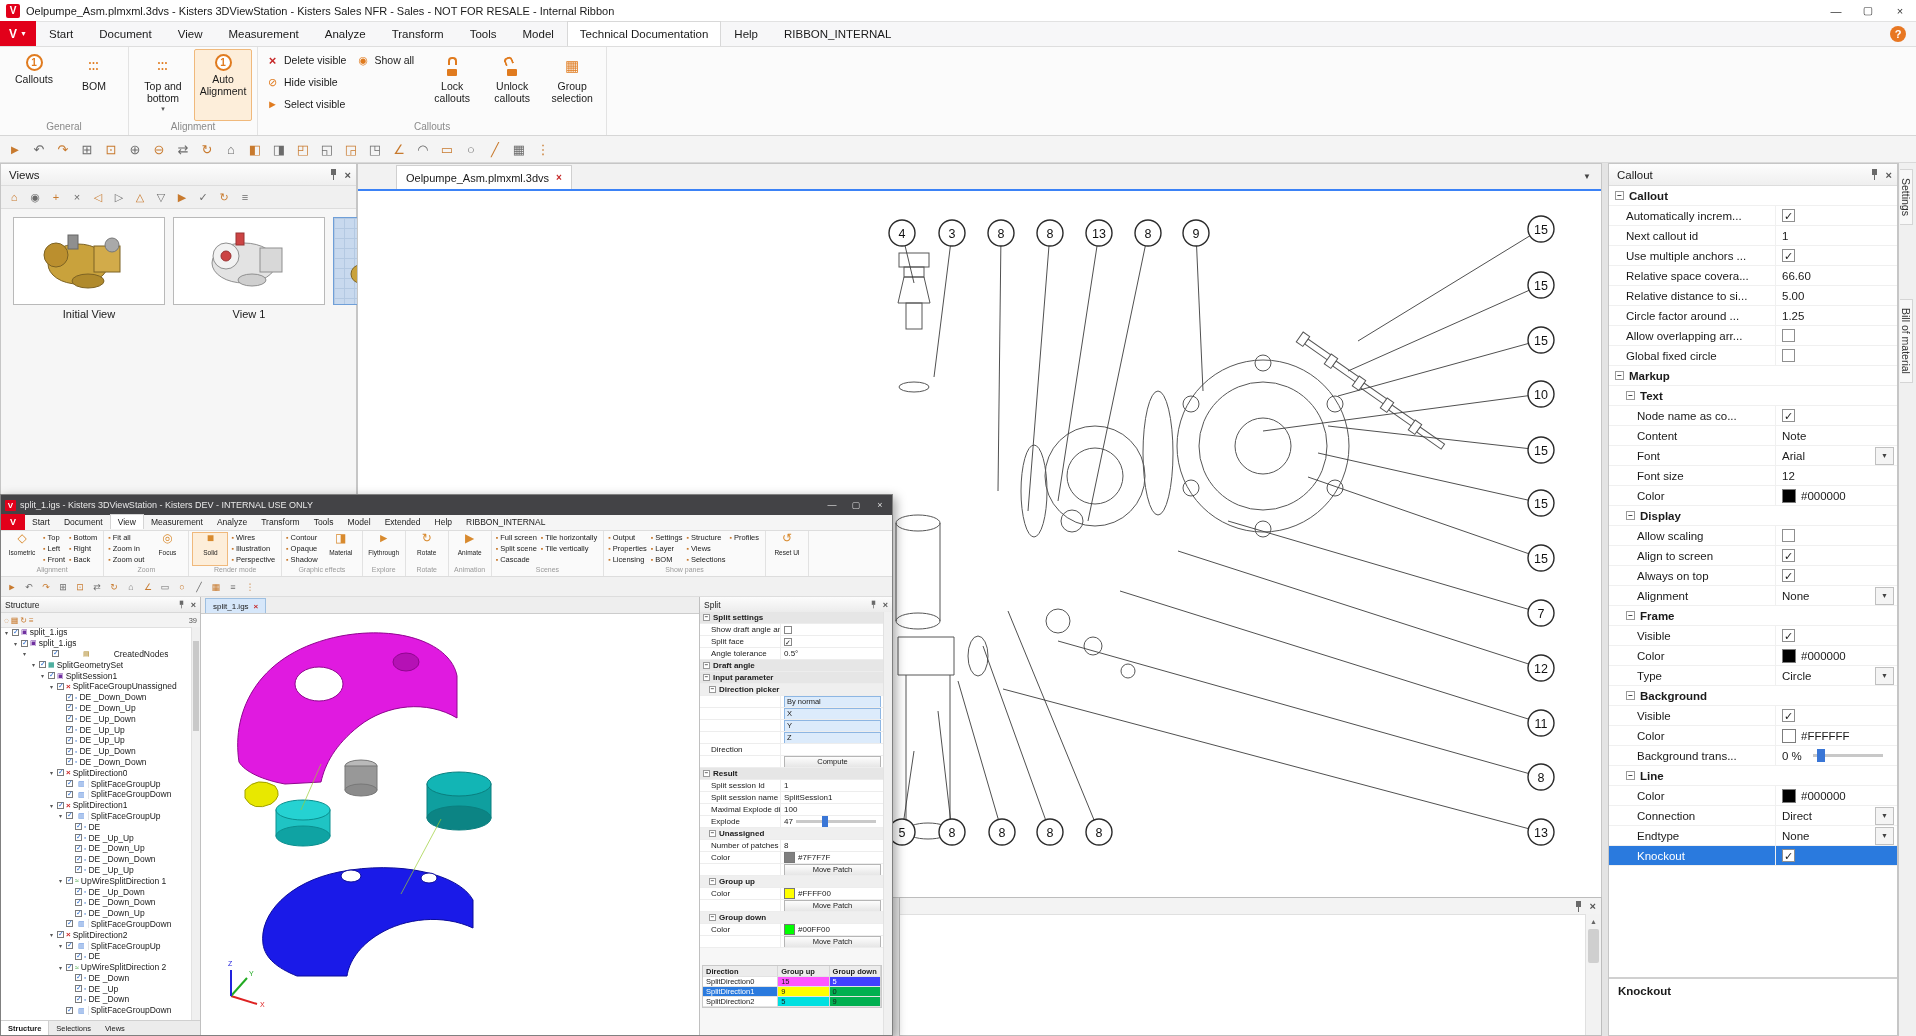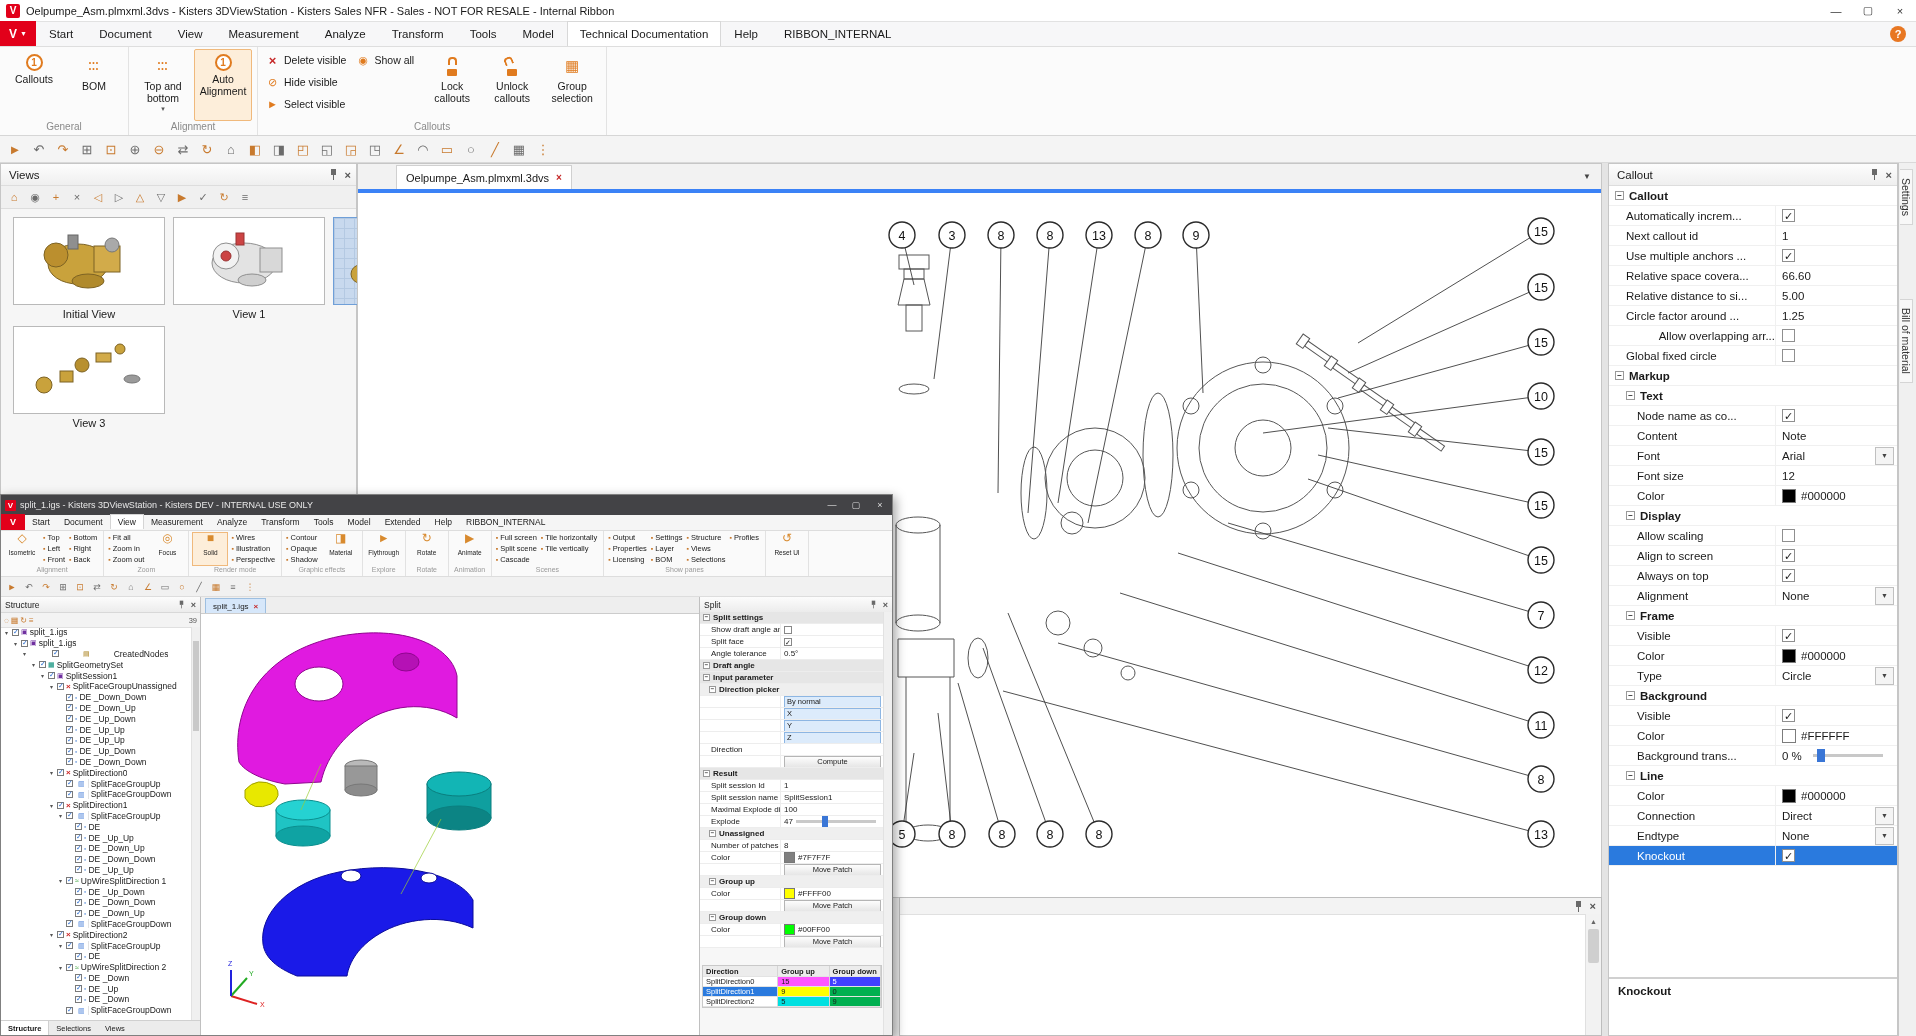--- a/index.html
+++ b/index.html
@@ -61,31 +61,31 @@
          background:linear-gradient(#fdfdfd,#efefef);border-bottom:1px solid #ddd}
   .phead .sp{margin-left:auto;display:flex;gap:7px;align-items:center}
   .pinico{width:9px;height:11px;position:relative;display:inline-block}
   .pinico::before{content:"";position:absolute;left:2px;top:0;width:5px;height:6px;background:#6a6a6a}
   .pinico::after{content:"";position:absolute;left:4px;top:6px;width:1px;height:5px;background:#6a6a6a}
   .xico{font-size:11px;color:#555;font-weight:bold}
   
   #views-panel{left:0;top:163px;width:357px;height:334px}
   #views-toolbar{height:22px;display:flex;align-items:center;gap:1px;padding:0 3px;background:#f0f0f0;border-bottom:1px solid #ddd}
   #views-toolbar .qico{width:20px;height:19px;font-size:11px}
-  .thumbs{display:grid;grid-template-columns:1fr 1fr 1fr;gap:6px 8px;padding:8px 12px}
+  .thumbs{display:grid;grid-template-columns:1fr 1fr 1fr 1fr;gap:6px 8px;padding:8px 12px}
   .thumb{display:flex;flex-direction:column;align-items:center}
   .tframe{width:152px;height:88px;border:1px solid #b9b9b9;background:#fff;overflow:hidden;box-sizing:border-box}
   .thumb.selected .tframe{border:1px solid #6f9fd8;background:#c8d9ee;
      background-image:linear-gradient(#b4c9e2 1px,transparent 1px),linear-gradient(90deg,#b4c9e2 1px,transparent 1px);
      background-size:10px 10px}
   .tlabel2{font-size:11px;margin-top:3px}
   
   #canvas{position:absolute;left:357px;top:163px;width:1245px;height:735px;background:#fff;
           border:1px solid #c6c6c6;box-sizing:border-box}
-  #canvas-tabbar{height:25px;background:#f2f2f2;border-bottom:4px solid #3b82f6;display:flex;align-items:flex-end}
+  #canvas-tabbar{height:25px;background:#f2f2f2;border-bottom:2px solid #3b82f6;display:flex;align-items:flex-end}
   .ctab{height:24px;background:#fff;border:1px solid #d0d0d0;border-bottom:none;display:flex;align-items:center;
         padding:0 9px;font-size:11px;gap:7px;margin-left:38px;box-sizing:border-box}
   .ctab .cx{color:#c62828;font-weight:bold;font-size:10px}
   .ctabdd{margin-left:auto;margin-right:10px;font-size:8px;color:#444;align-self:center}
   
   #bottom-panel{position:absolute;left:899px;top:897px;width:703px;height:139px;background:#fff;
                 border:1px solid #bdbdbd;box-sizing:border-box;z-index:6}
   .bphead{height:16px;background:#f3f3f3;border-bottom:1px solid #e0e0e0;display:flex;align-items:center;justify-content:flex-end;gap:7px;padding-right:5px}
   .vscroll{position:absolute;right:0;top:16px;bottom:0;width:15px;background:#f2f2f2;border-left:1px solid #e0e0e0}
   .varr{height:14px;display:flex;align-items:center;justify-content:center;font-size:7px;color:#666}
@@ -640,21 +640,21 @@
       </div>
       <div class="prow">
         <span class="plabel" style="padding-left: 17px;">
           <span>Circle factor around ...</span>
         </span>
         <span class="pval">
           <span class="ptext">1.25</span>
         </span>
       </div>
       <div class="prow">
-        <span class="plabel" style="padding-left: 17px; justify-content: flex-end;">
+        <span class="plabel" style="padding-left: 17px;">
           <span>Allow overlapping arr...</span>
         </span>
         <span class="pval">
           <span class="cbx"></span>
         </span>
       </div>
       <div class="prow">
         <span class="plabel" style="padding-left: 17px;">
           <span>Global fixed circle</span>
         </span>

